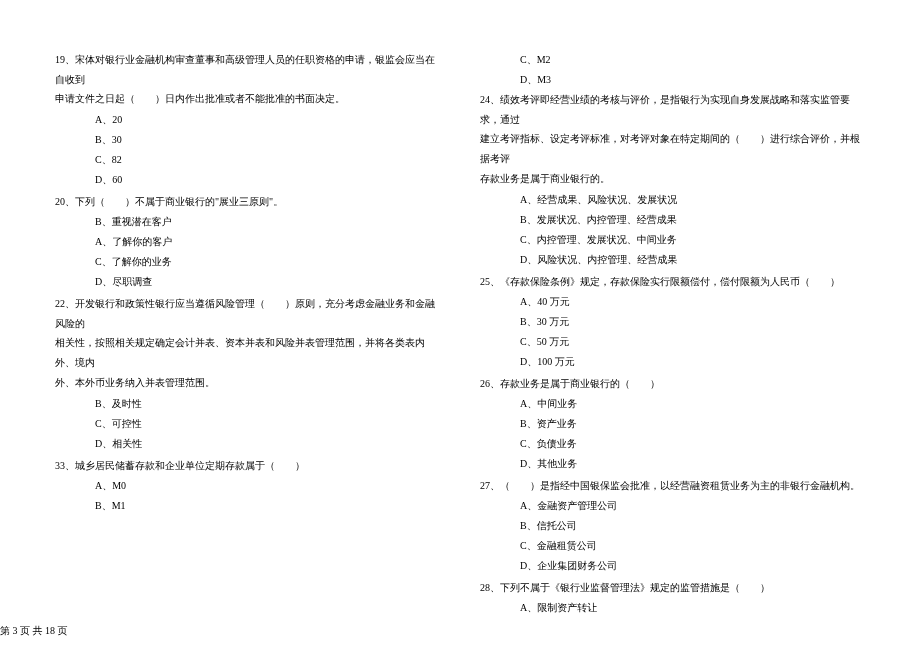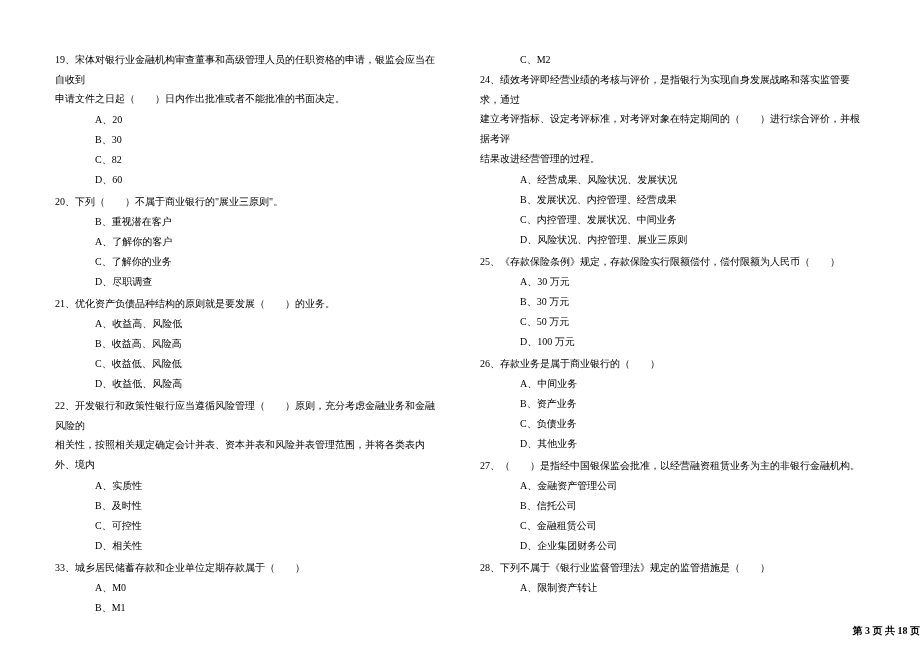--- a/index.html
+++ b/index.html
@@ -32,24 +32,23 @@
       padding-left: 40px;
     }
     .cont {
       text-indent: 0;
       font-family: Liberation Mono, monospace;
     }
     .footer {
       position: absolute;
       bottom: 12px;
       left: 0;
-      right: 0;
-      text-align: right;
+      right: 12px;
+      text-align: left;
       font-size: 10px;
-      font-weight: bold;
     }
   </style>
 </head>
 <body>
 
 <div class="columns">
   <div class="col">
     <div class="q">
       <div class="q-text">19、宋体对银行业金融机构审查董事和高级管理人员的任职资格的申请，银监会应当在自收到</div>
       <div class="cont">申请文件之日起（　　）日内作出批准或者不能批准的书面决定。</div>
@@ -59,55 +58,49 @@
       <div class="opt">D、60</div>
     </div>
     <div class="q">
       <div class="q-text">20、下列（　　）不属于商业银行的"展业三原则"。</div>
       <div class="opt">B、重视潜在客户</div>
       <div class="opt">A、了解你的客户</div>
       <div class="opt">C、了解你的业务</div>
       <div class="opt">D、尽职调查</div>
     </div>
     <div class="q">
-      <div class="q-text">21、优化资产负债品种结构的原则就是要发展（　　）的业务。</div>
-      <div class="opt">A、收益高、风险低</div>
-      <div class="opt">B、收益高、风险高</div>
-      <div class="opt">C、收益低、风险低</div>
-      <div class="opt">D、收益低、风险高</div>
-    </div>
-    <div class="q">
       <div class="q-text">22、开发银行和政策性银行应当遵循风险管理（　　）原则，充分考虑金融业务和金融风险的</div>
       <div class="cont">相关性，按照相关规定确定会计并表、资本并表和风险并表管理范围，并将各类表内外、境内</div>
-      <div class="opt">A、实质性</div>
+      <div class="cont">外、本外币业务纳入并表管理范围。</div>
       <div class="opt">B、及时性</div>
       <div class="opt">C、可控性</div>
       <div class="opt">D、相关性</div>
     </div>
     <div class="q">
       <div class="q-text">33、城乡居民储蓄存款和企业单位定期存款属于（　　）</div>
       <div class="opt">A、M0</div>
       <div class="opt">B、M1</div>
     </div>
   </div>
 
   <div class="col">
     <div class="opt">C、M2</div>
+    <div class="opt">D、M3</div>
     <div class="q">
       <div class="q-text">24、绩效考评即经营业绩的考核与评价，是指银行为实现自身发展战略和落实监管要求，通过</div>
       <div class="cont">建立考评指标、设定考评标准，对考评对象在特定期间的（　　）进行综合评价，并根据考评</div>
-      <div class="cont">结果改进经营管理的过程。</div>
+      <div class="cont">存款业务是属于商业银行的。</div>
       <div class="opt">A、经营成果、风险状况、发展状况</div>
       <div class="opt">B、发展状况、内控管理、经营成果</div>
       <div class="opt">C、内控管理、发展状况、中间业务</div>
-      <div class="opt">D、风险状况、内控管理、展业三原则</div>
+      <div class="opt">D、风险状况、内控管理、经营成果</div>
     </div>
     <div class="q">
       <div class="q-text">25、《存款保险条例》规定，存款保险实行限额偿付，偿付限额为人民币（　　）</div>
-      <div class="opt">A、30 万元</div>
+      <div class="opt">A、40 万元</div>
       <div class="opt">B、30 万元</div>
       <div class="opt">C、50 万元</div>
       <div class="opt">D、100 万元</div>
     </div>
     <div class="q">
       <div class="q-text">26、存款业务是属于商业银行的（　　）</div>
       <div class="opt">A、中间业务</div>
       <div class="opt">B、资产业务</div>
       <div class="opt">C、负债业务</div>
       <div class="opt">D、其他业务</div>

